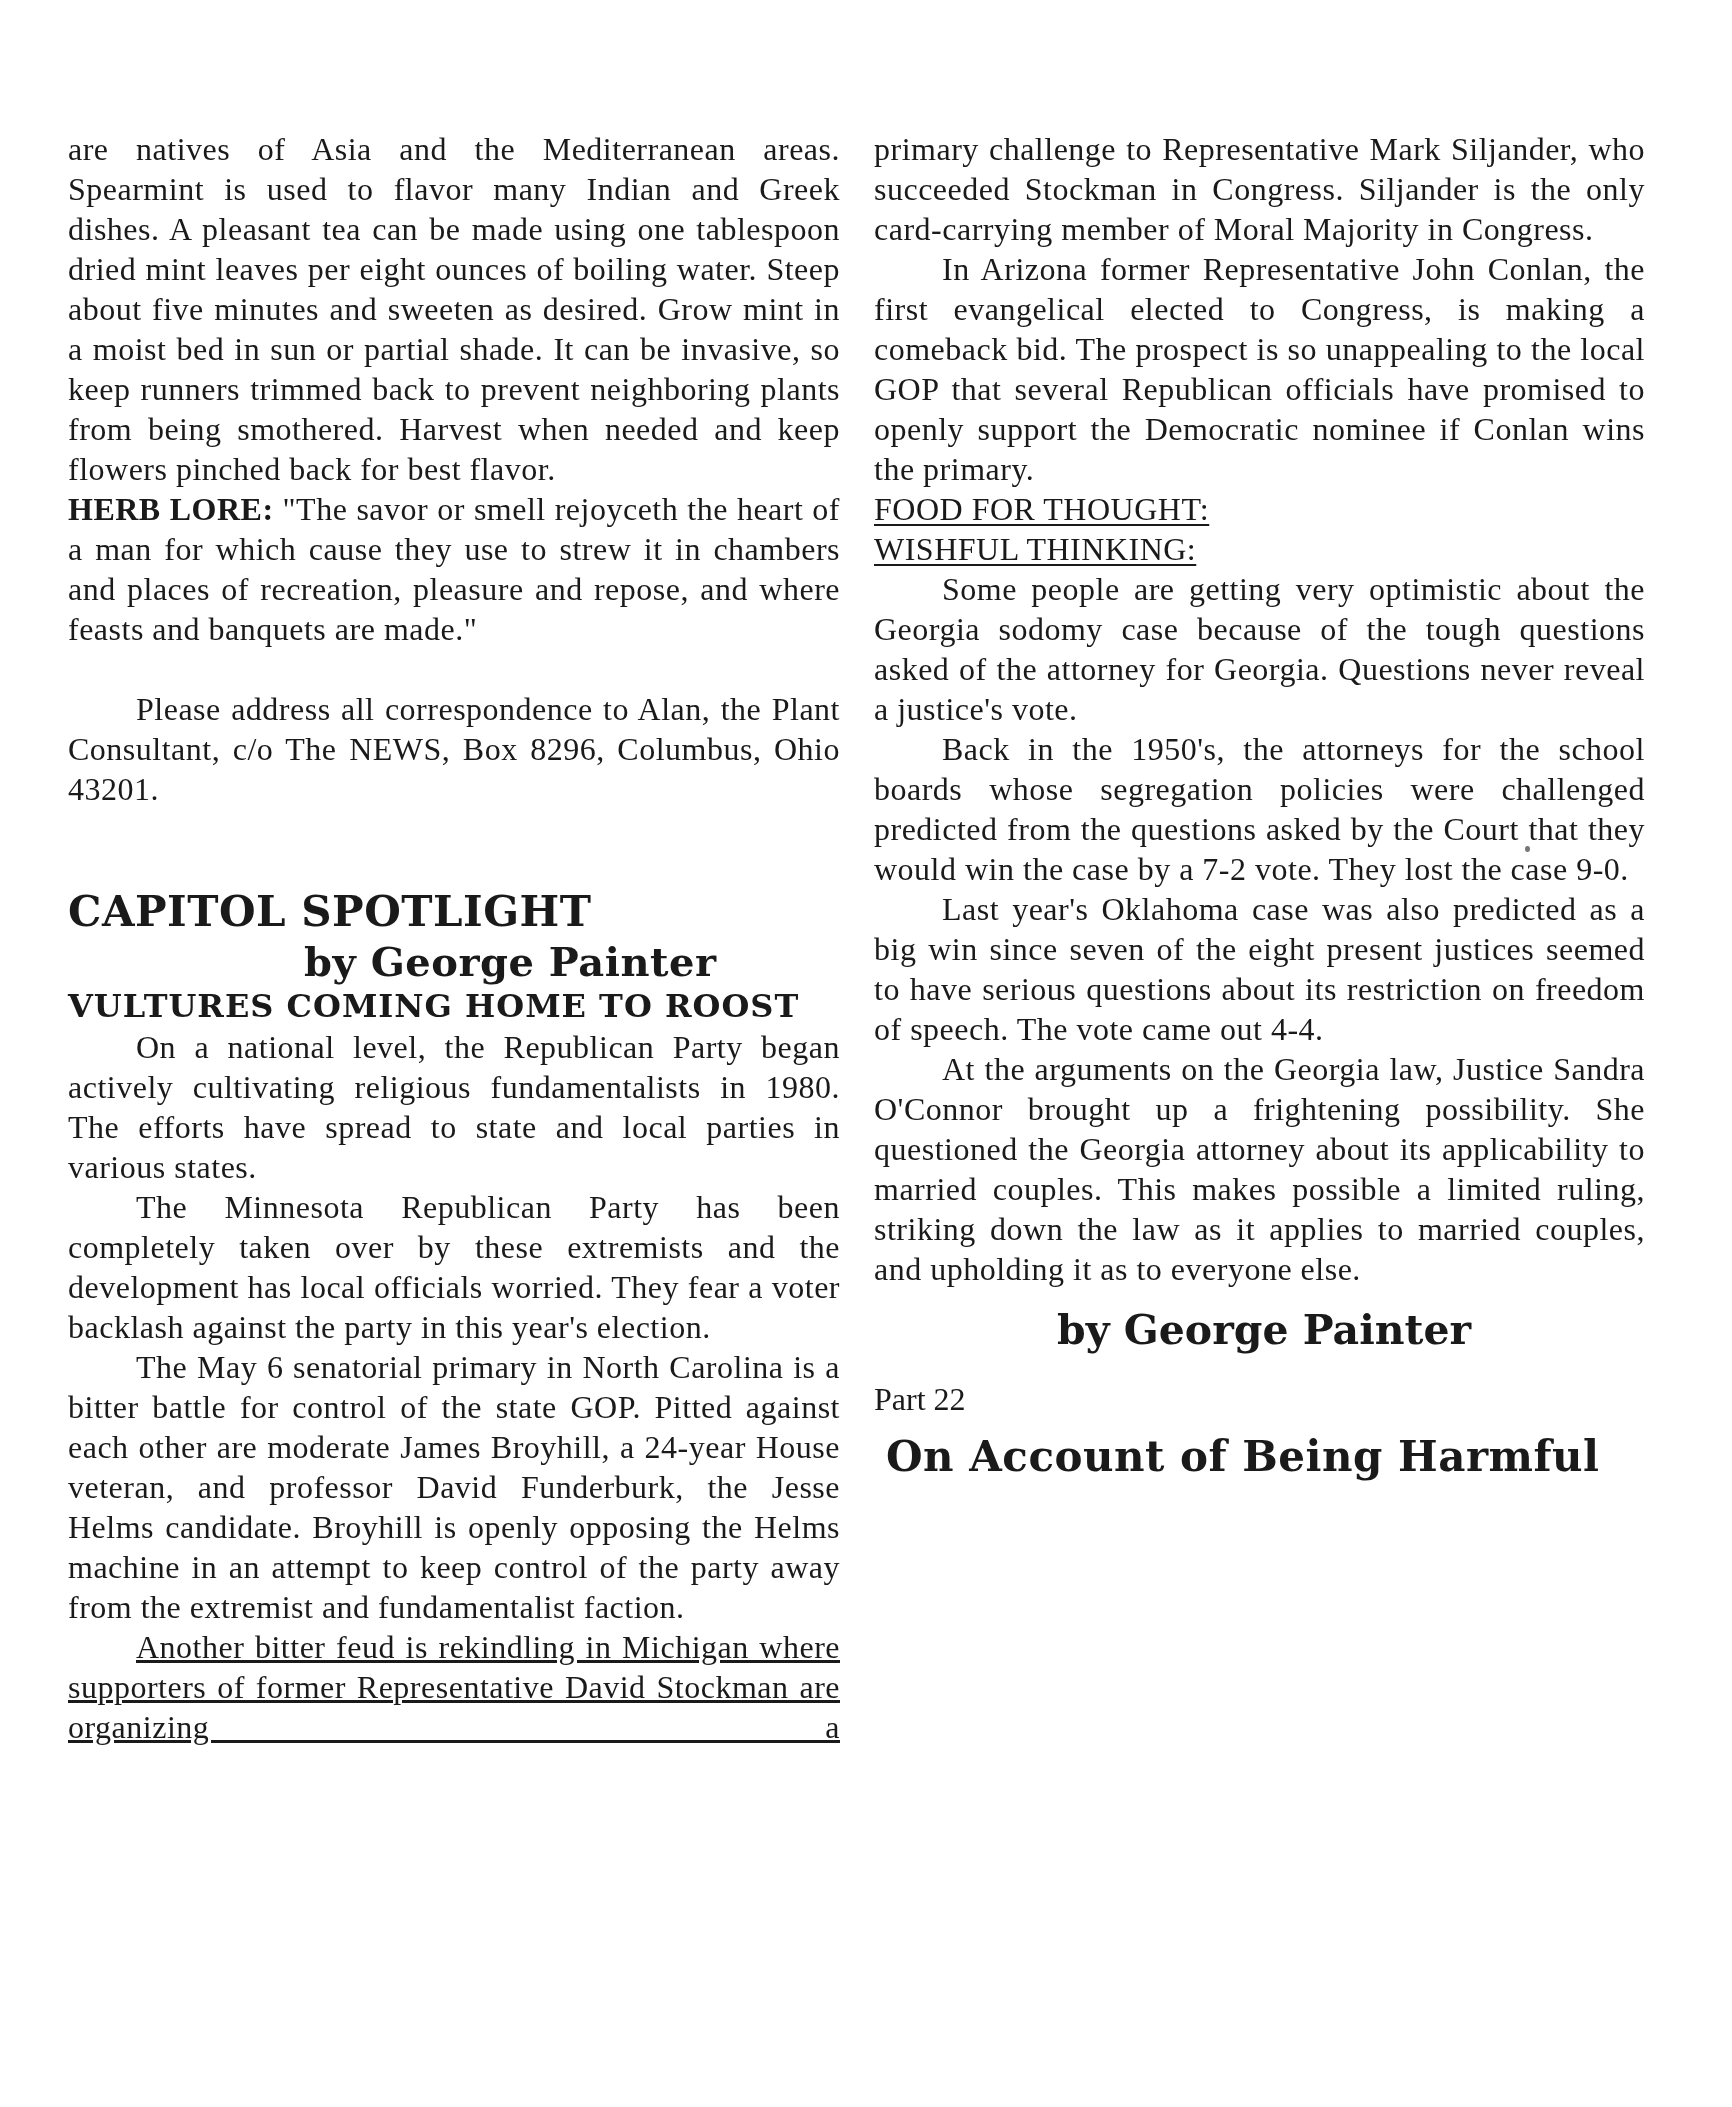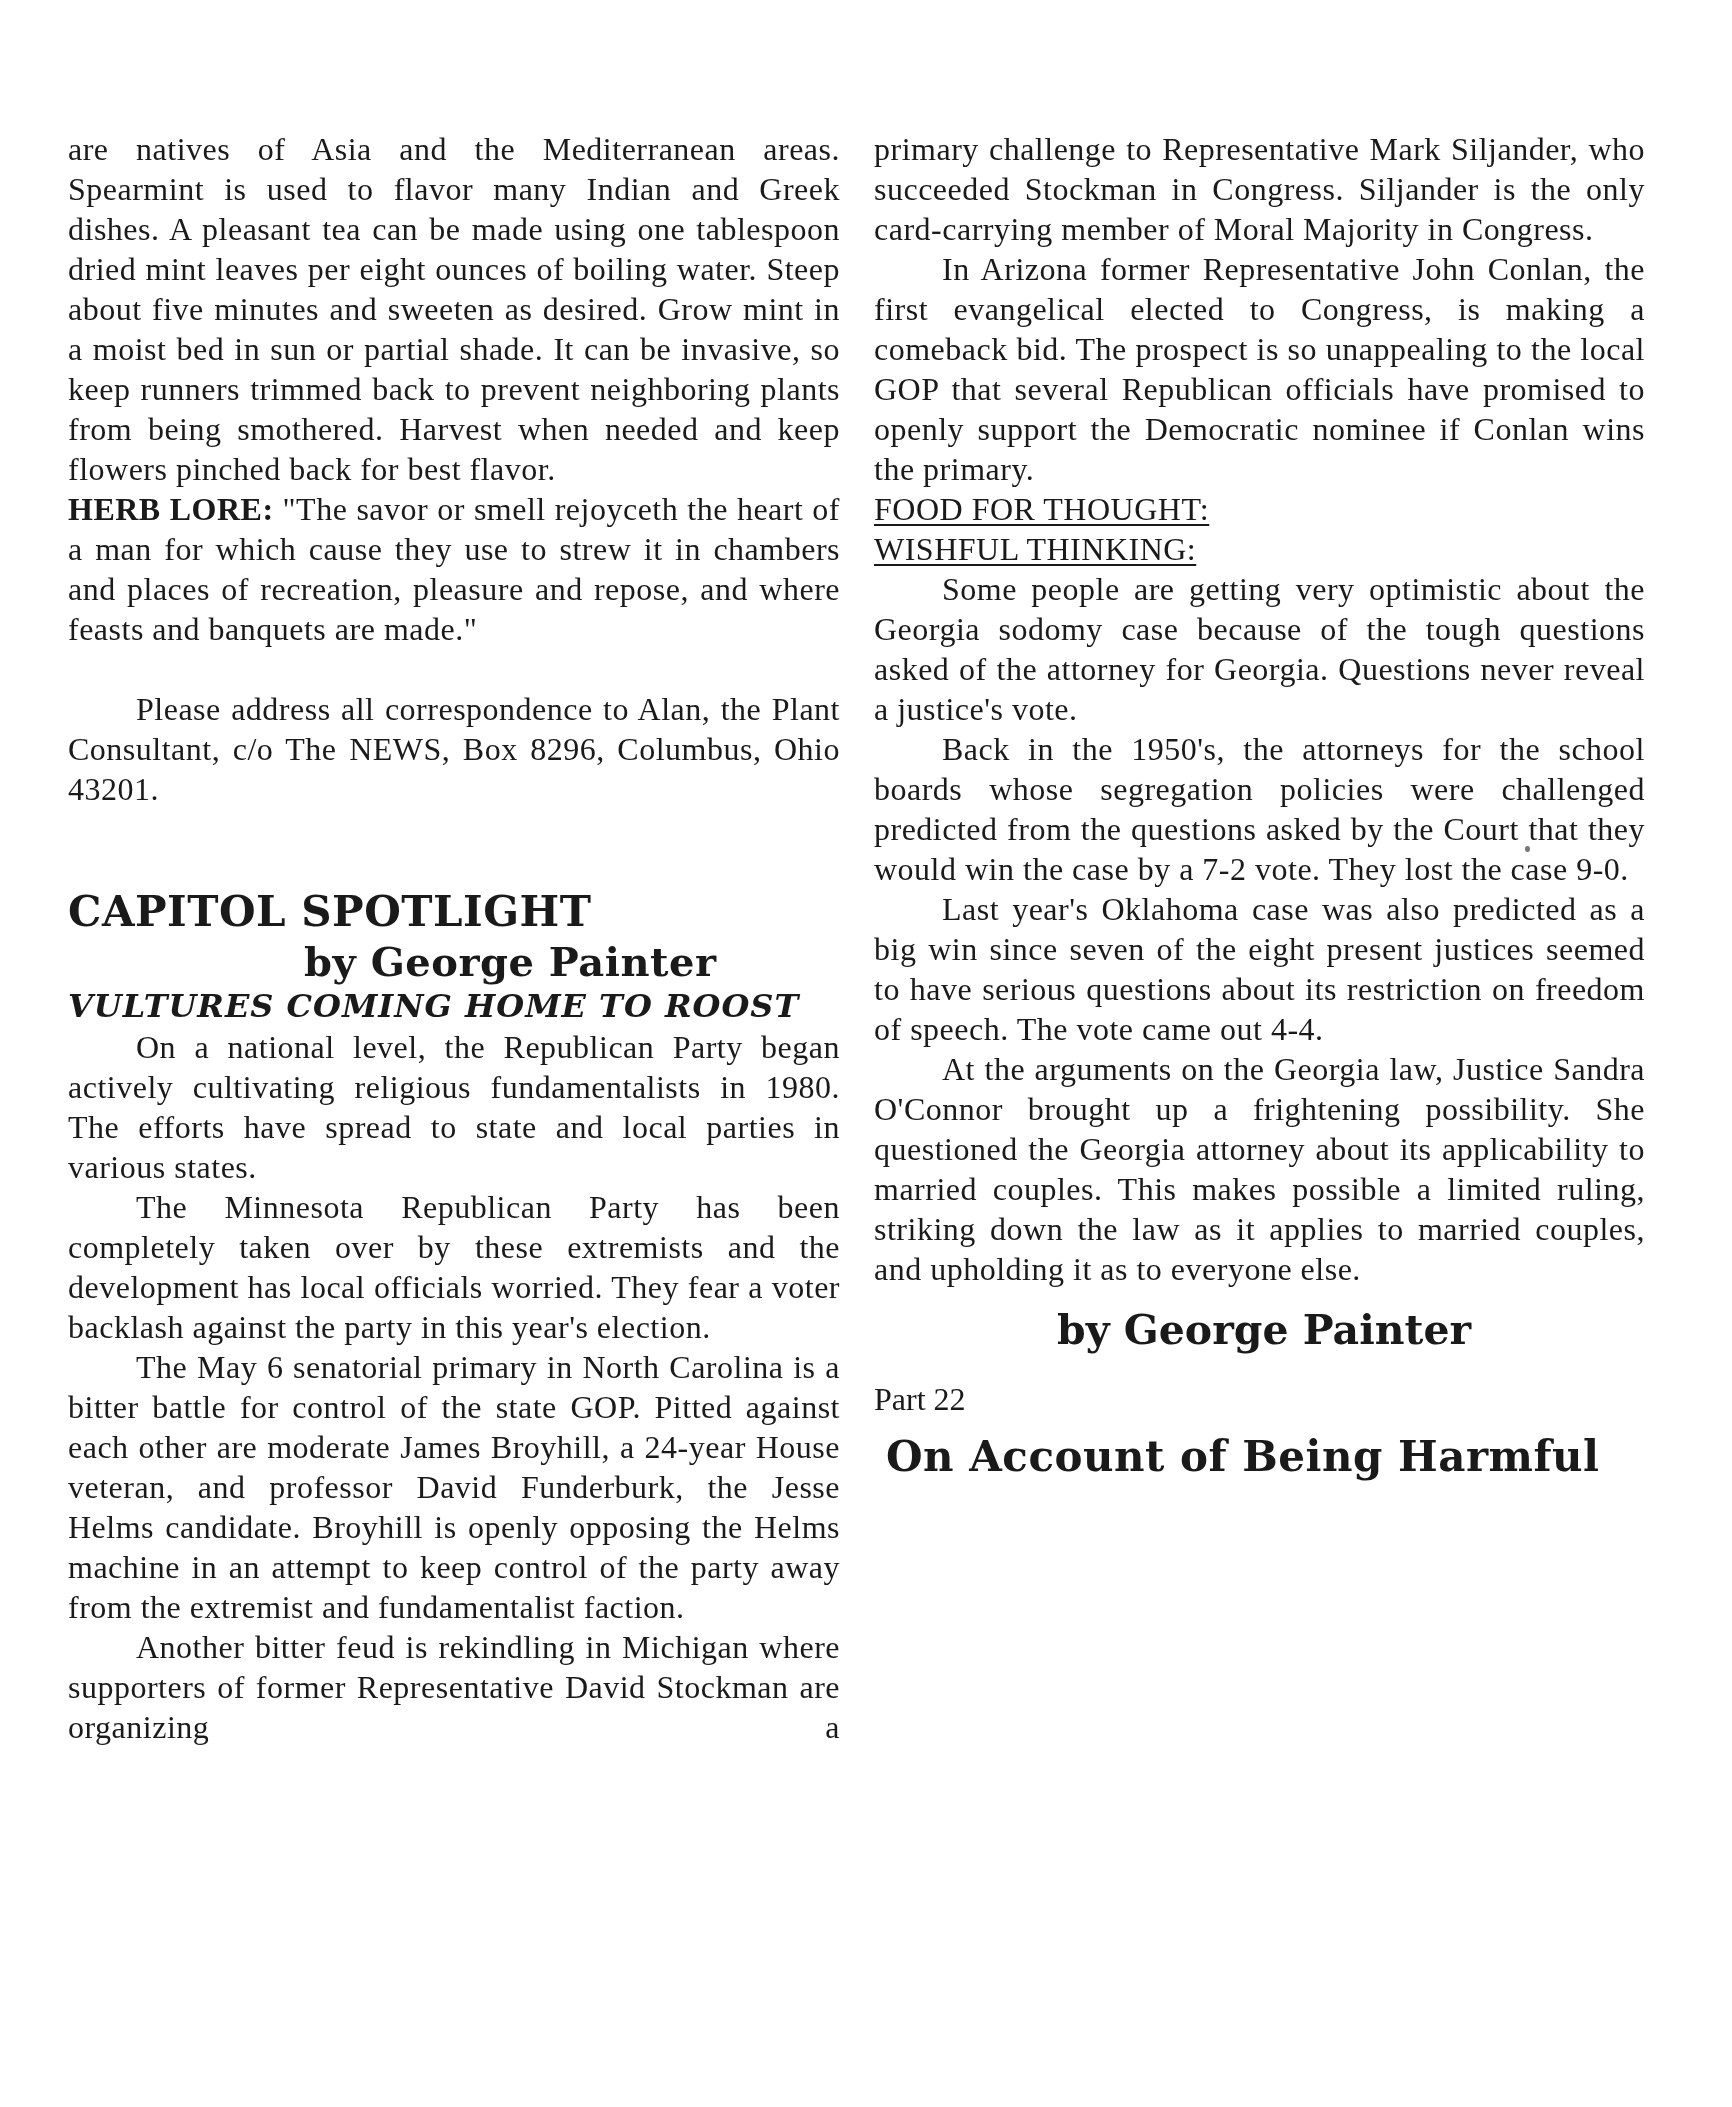--- a/index.html
+++ b/index.html
@@ -8,21 +8,21 @@
   .col { position: absolute; top: 129px; width: 772px; font-family: "Liberation Serif", "DejaVu Serif", serif; font-size: 32px; line-height: 40px; }
   .col-left { left: 68px; }
   .col-right { left: 874px; width: 771px; }
   p { margin: 0; text-align: justify; text-align-last: left; letter-spacing: 0.5px; }
   .indent { text-indent: 68px; }
   .lead { font-weight: 700; letter-spacing: 0.5px; }
   .gap-lg { height: 40px; }
   .gap-xl { height: 68px; }
   .h-capitol { font-family: "DejaVu Serif", serif; font-weight: 700; font-size: 42px; line-height: 53px; margin-top: 8px; letter-spacing: 0.5px; }
   .h-byline { font-family: "DejaVu Serif", serif; font-weight: 700; font-size: 40px; line-height: 48px; padding-left: 236px; letter-spacing: 0.5px; }
-  .h-kicker { font-family: "DejaVu Serif", serif; font-weight: 700; font-size: 32px; line-height: 41px; letter-spacing: 1px; font-style: italic; }
+  .h-kicker { font-family: "DejaVu Serif", serif; font-weight: 700; font-size: 32px; line-height: 41px; letter-spacing: 1px; }
   .subhead { text-decoration: underline; text-decoration-thickness: 2.4px; text-underline-offset: 3.9px; }
   .h-ohio { font-family: "DejaVu Serif", serif; font-weight: 700; font-size: 61px; line-height: 87px; margin-top: 6.8px; letter-spacing: 0px; white-space: nowrap; }
   .h-ohio-by { font-family: "DejaVu Serif", serif; font-weight: 700; font-size: 41px; line-height: 53px; padding-left: 183px; margin-top: 14.5px; }
   .part { font-size: 32px; line-height: 41px; margin-top: 22px; }
   .h-account { font-family: "DejaVu Serif", serif; font-weight: 700; font-size: 42px; line-height: 63px; margin-top: 5.8px; white-space: nowrap; letter-spacing: 0.5px; margin-left: 12px; }
   .speck { position: absolute; left: 1525px; top: 846px; width: 4.8px; height: 5.8px; border-radius: 50%; background: #777; }
 </style>
 </head>
 <body>
 
@@ -34,21 +34,21 @@
     <div class="gap-lg"></div>
     <p class="indent">Please address all correspondence to Alan, the Plant Consultant, c/o The NEWS, Box 8296, Columbus, Ohio 43201.</p>
     <div class="gap-xl"></div>
 
     <div class="h-capitol">CAPITOL SPOTLIGHT</div>
     <div class="h-byline">by George Painter</div>
     <div class="h-kicker">VULTURES COMING HOME TO ROOST</div>
     <p class="indent">On a national level, the Republican Party began actively cultivating religious fundamentalists in 1980. The efforts have spread to state and local parties in various states.</p>
     <p class="indent">The Minnesota Republican Party has been completely taken over by these extremists and the development has local officials worried. They fear a voter backlash against the party in this year's election.</p>
     <p class="indent">The May 6 senatorial primary in North Carolina is a bitter battle for control of the state GOP. Pitted against each other are moderate James Broyhill, a 24-year House veteran, and professor David Funderburk, the Jesse Helms candidate. Broyhill is openly opposing the Helms machine in an attempt to keep control of the party away from the extremist and fundamentalist faction.</p>
-    <p class="indent" style="text-align-last: justify;">Another bitter feud is rekindling in Michigan where supporters of former Representative David Stockman are organizing a</p>
+    <p class="indent" style="text-align-last: justify; text-decoration: underline;">Another bitter feud is rekindling in Michigan where supporters of former Representative David Stockman are organizing a</p>
   </div>
 
   <div class="col col-right">
     <p>primary challenge to Representative Mark Siljander, who succeeded Stockman in Congress. Siljander is the only card-carrying member of Moral Majority in Congress.</p>
     <p class="indent">In Arizona former Representative John Conlan, the first evangelical elected to Congress, is making a comeback bid. The prospect is so unappealing to the local GOP that several Republican officials have promised to openly support the Democratic nominee if Conlan wins the primary.</p>
 
     <p class="subhead">FOOD FOR THOUGHT:</p>
 
     <p class="subhead">WISHFUL THINKING:</p>
     <p class="indent">Some people are getting very optimistic about the Georgia sodomy case because of the tough questions asked of the attorney for Georgia. Questions never reveal a justice's vote.</p>

